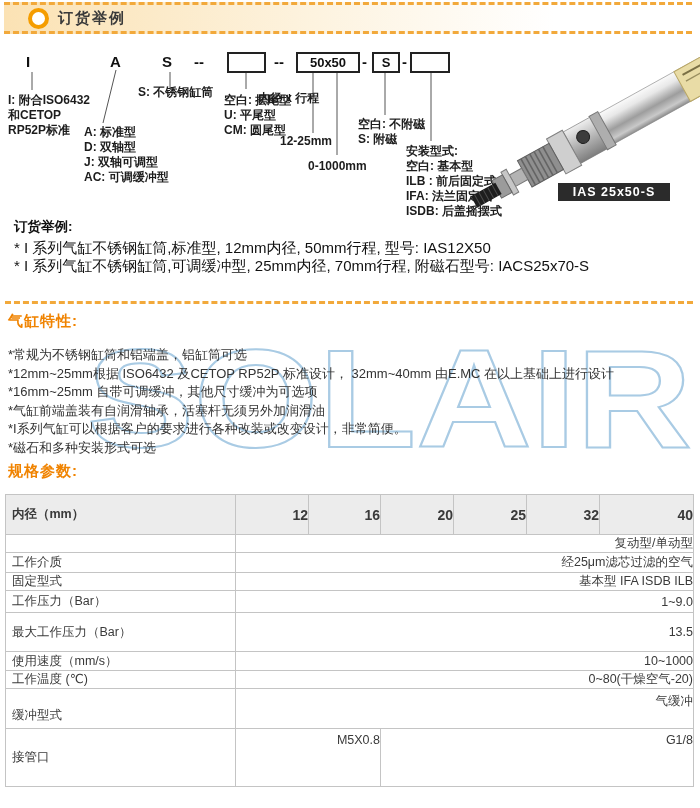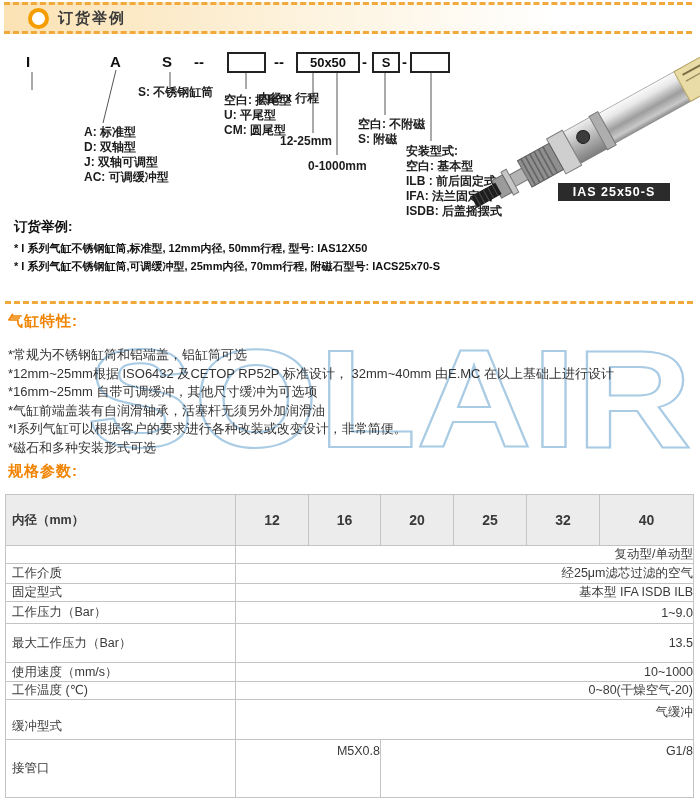--- a/index.html
+++ b/index.html
@@ -33,37 +33,37 @@
     line-height:15px;white-space:pre-line;
   }
   .prodlabel{
     position:absolute;left:558px;top:183px;width:112px;height:18px;background:#2b2b2b;
     color:#fff;font-size:12.5px;font-weight:bold;display:flex;align-items:center;
     justify-content:center;letter-spacing:1px;
   }
   
   .examples{position:absolute;left:14px;top:218px;}
   .examples .exh{font-size:13.5px;font-weight:bold;color:#111;margin-bottom:3px;}
-  .examples .exl{font-size:11px;font-weight:bold;color:#111;line-height:18px;}
+  .examples .exl{font-size:15px;font-weight:normal;color:#111;line-height:18px;}
   
   .dashsep{position:absolute;left:5px;top:301px;width:688px;border-top:3px dashed #f2a93b;}
   .sechead{position:absolute;left:8px;font-size:15px;font-weight:bold;color:#f08300;letter-spacing:1px;}
   
   .features{position:absolute;left:8px;top:346px;font-size:13px;color:#333;line-height:18.5px;}
   .watermark{position:absolute;left:85px;top:323px;pointer-events:none;}
   
   table.specs{
     position:absolute;left:5px;top:494px;width:688px;border-collapse:collapse;
     font-size:12.5px;color:#3a3a3a;table-layout:fixed;
   }
   table.specs td{border:1px solid #c4c4c4;padding:0;}
   table.specs td.lbl{text-align:left;padding-left:6px;}
   table.specs td.val{text-align:right;}
   table.specs tr.hdr td{background:#ececec;font-weight:bold;}
-  table.specs tr.hdr td.num{font-size:14px;text-align:center;}
+  table.specs tr.hdr td.num{font-size:14px;text-align:right;}
   table.specs tr.grey td{background:#ececec;}
   table.specs td.va-t{vertical-align:top;padding-top:4px;}
   table.specs td.va-b{vertical-align:bottom;padding-bottom:4px;margin-left:20px;}
 </style>
 </head>
 <body>
 
 <div class="titlebar">
   <span class="dot"></span>
   <span class="ttl">订货举例</span>
@@ -88,20 +88,23 @@
   <span class="codechar" style="left:162px">S</span>
   <span class="codechar" style="left:194px">--</span>
   <div class="codebox" style="left:227px;width:35px"></div>
   <span class="codechar" style="left:274px">--</span>
   <div class="codebox" style="left:296px;width:60px">50x50</div>
   <span class="codechar" style="left:362px">-</span>
   <div class="codebox" style="left:372px;width:24px">S</div>
   <span class="codechar" style="left:402px">-</span>
   <div class="codebox" style="left:410px;width:36px"></div>
 
+  <div class="note" style="left:8px;top:48px">I: 附合ISO6432
+和CETOP
+RP52P标准</div>
   <div class="note" style="left:84px;top:80px">A: 标准型
 D: 双轴型
 J: 双轴可调型
 AC: 可调缓冲型</div>
   <div class="note" style="left:138px;top:40px">S: 不锈钢缸筒</div>
   <div class="note" style="left:224px;top:48px">空白: 摆尾型
 U: 平尾型
 CM: 圆尾型</div>
   <div class="note" style="left:258px;top:46px">内径 x 行程</div>
   <div class="note" style="left:280px;top:89px">12-25mm</div>
@@ -191,21 +194,21 @@
   <colgroup>
     <col style="width:230px">
       <col style="width:73px">
       <col style="width:72px">
     <col style="width:73px">
       <col style="width:73px">
       <col style="width:73px">
       <col style="width:94px">
   </colgroup>
   <tbody>
-    <tr class="hdr" style="height:51px">
+    <tr class="hdr" style="height:40px">
       <td class="lbl">内径（mm）</td>
       <td class="num">12</td>
       <td class="num">16</td>
       <td class="num">20</td>
       <td class="num">25</td>
       <td class="num">32</td>
       <td class="num">40</td>
     </tr>
     <tr style="height:18px">
       <td class="lbl"></td>

